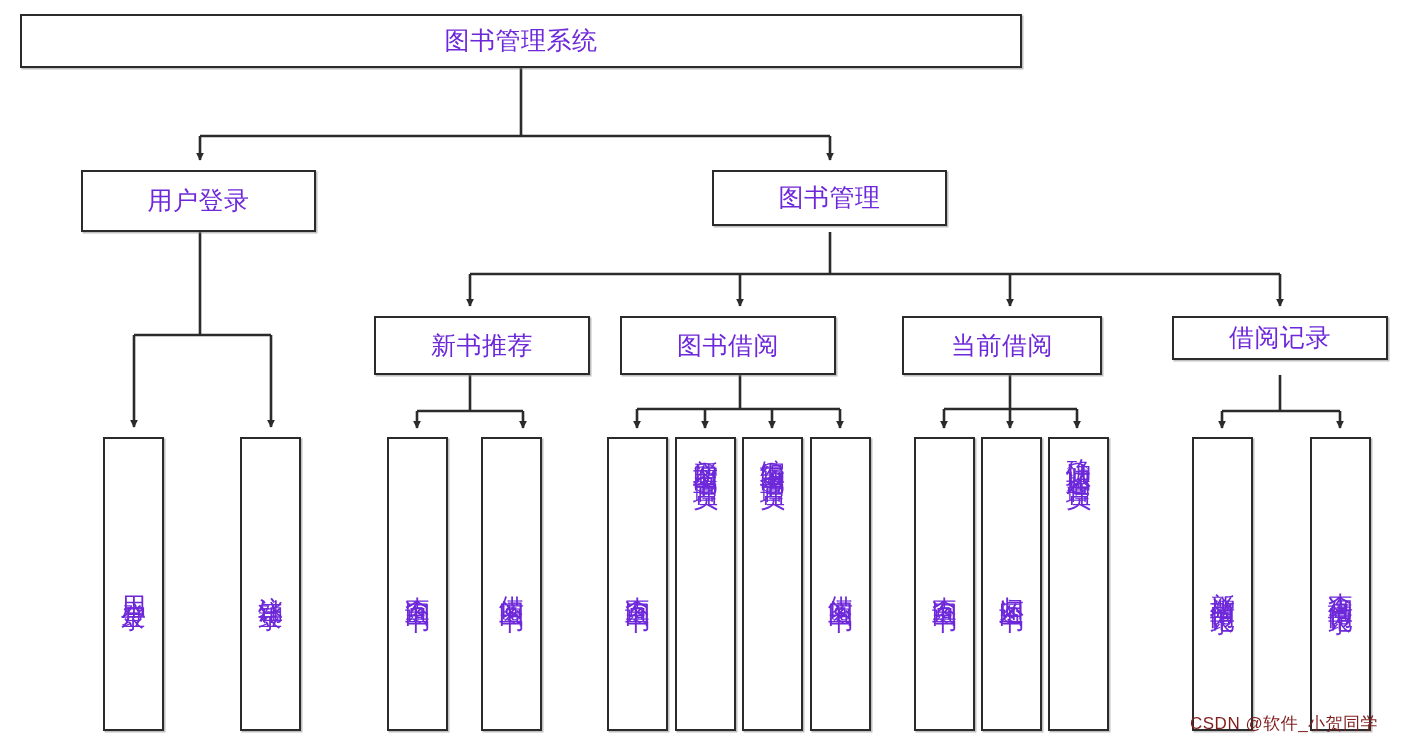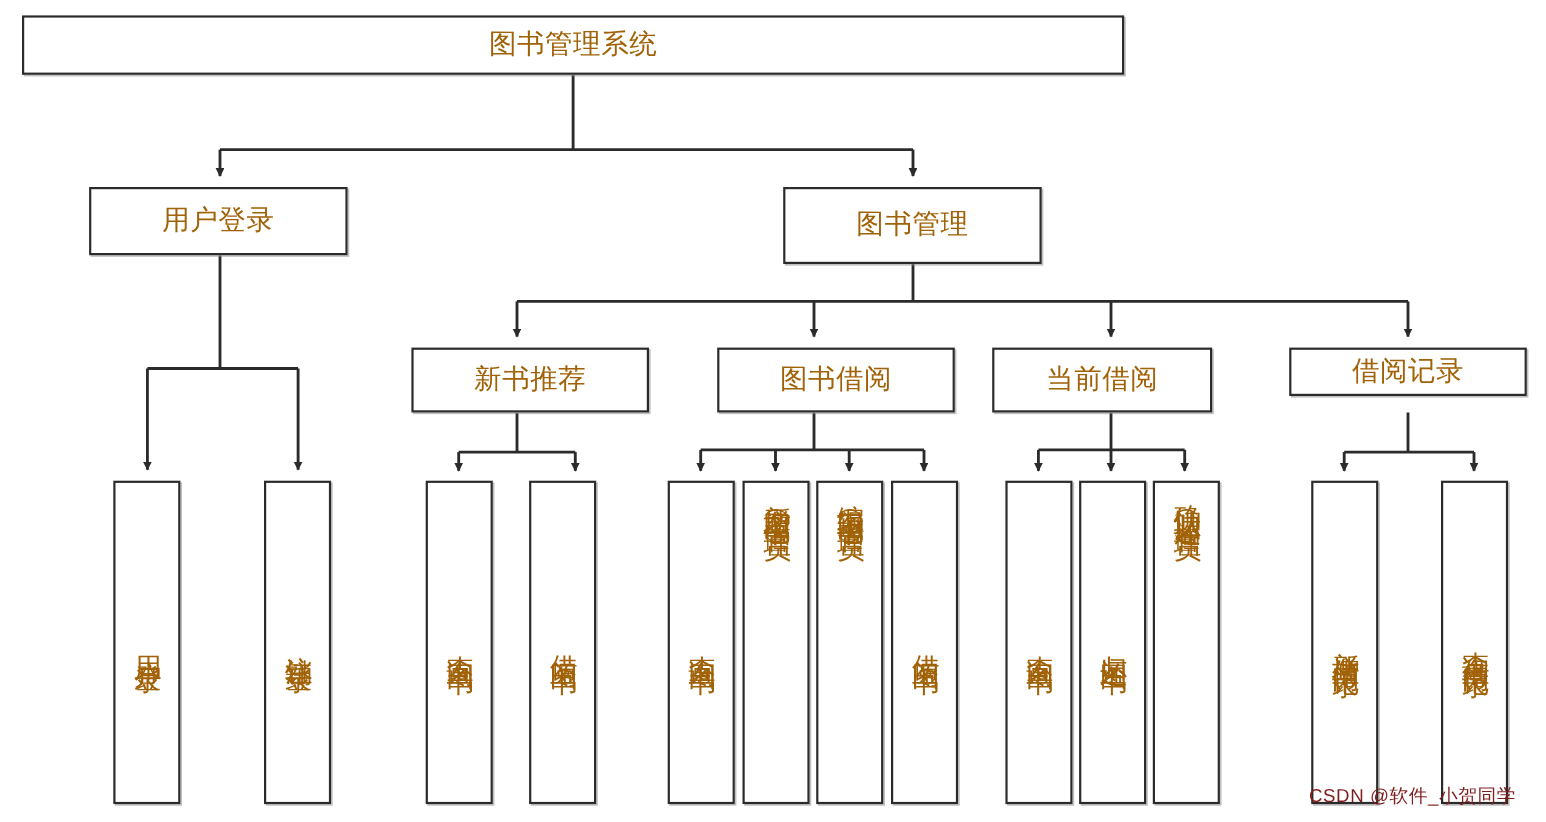--- a/index.html
+++ b/index.html
@@ -33,21 +33,21 @@
     background: #ffffff;
     display: flex;
     align-items: center;
     justify-content: center;
     box-shadow: 1.5px 1.5px 0 rgba(140,140,140,0.55);
   }
   .node .lbl {
     display: block;
     line-height: 1.18;
     letter-spacing: 0.5px;
-    color: #a16207;
+    color: #6d28d9;
     text-align: left;
     white-space: nowrap;
   }
   .node.horiz .lbl {
     font-size: 25px;
   }
   .node.vert {
     align-items: flex-start;
     justify-content: center;
     padding-top: 0;
@@ -129,28 +129,28 @@
     </g>
   </svg>
 
   <div class="node horiz" style="left:20px; top:14px; width:1002px; height:54px;">
     <span class="lbl">图书管理系统</span>
   </div>
 
   <div class="node horiz" style="left:81px; top:170px; width:235px; height:62px;">
     <span class="lbl">用户登录</span>
   </div>
-  <div class="node horiz" style="left:712px; top:170px; width:235px; height:70px;">
+  <div class="node horiz" style="left:712px; top:170px; width:235px; height:56px;">
     <span class="lbl">图书管理</span>
   </div>
 
   <div class="node horiz" style="left:374px; top:316px; width:216px; height:59px;">
     <span class="lbl">新书推荐</span>
   </div>
-  <div class="node horiz" style="left:652px; top:316px; width:216px; height:59px;">
+  <div class="node horiz" style="left:620px; top:316px; width:216px; height:59px;">
     <span class="lbl">图书借阅</span>
   </div>
   <div class="node horiz" style="left:902px; top:316px; width:200px; height:59px;">
     <span class="lbl">当前借阅</span>
   </div>
   <div class="node horiz" style="left:1172px; top:316px; width:216px; height:44px;">
     <span class="lbl">借阅记录</span>
   </div>
 
   <div class="node vert mid" style="left:103px; top:437px; width:61px; height:294px;">

